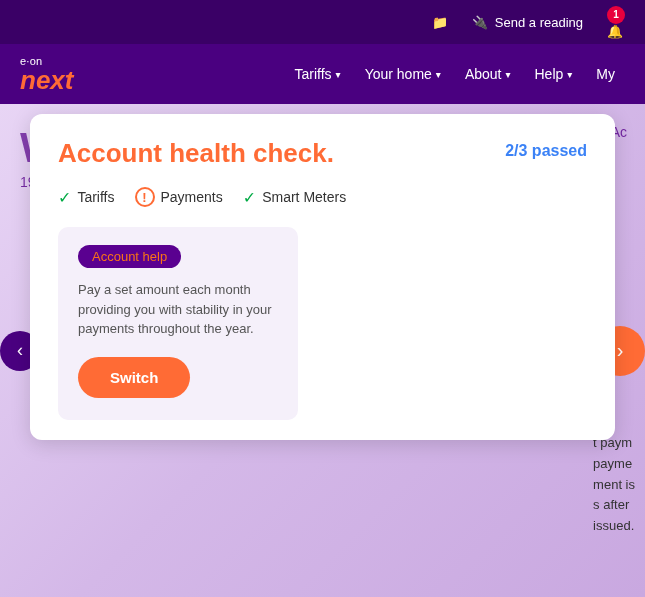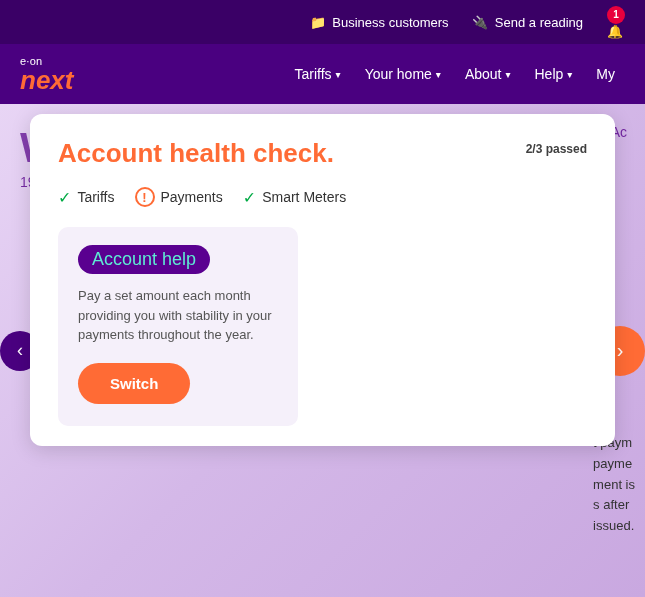--- a/index.html
+++ b/index.html
@@ -206,22 +206,22 @@
       margin-bottom: 18px;
     }
 
     .modal-title {
       color: #ff6b35;
       font-size: 26px;
       font-weight: bold;
     }
 
     .modal-score {
-      color: #404040;
-      font-size: 12px;
+      color: #3b82f6;
+      font-size: 16px;
       font-weight: bold;
       padding-top: 4px;
     }
 
     
     .status-row {
       display: flex;
       align-items: center;
       gap: 20px;
       margin-bottom: 20px;
@@ -256,24 +256,24 @@
     
     .help-card {
       background: #f5f0fa;
       border-radius: 10px;
       padding: 18px 20px 22px;
       max-width: 240px;
     }
 
     .account-help-badge {
       background: #5a0090;
-      color: #5eead4;
+      color: #f97316;
       border-radius: 20px;
       padding: 4px 14px;
-      font-size: 18px;
+      font-size: 13px;
       display: inline-block;
       margin-bottom: 12px;
     }
 
     .card-title {
       font-size: 17px;
       font-weight: bold;
       color: #222;
       margin-bottom: 10px;
     }
@@ -295,21 +295,20 @@
       font-weight: bold;
       cursor: pointer;
     }
   </style>
 </head>
 <body>
 
 <div class="top-bar">
   <div class="top-bar-item">
     <span>📁</span>
-    <span>Business customers</span>
   </div>
   <div class="top-bar-item">
     <span>🔌</span>
     <span>Send a reading</span>
   </div>
   <div class="top-bar-item notification-wrapper">
     <span class="notification-badge">1</span>
     <span>🔔</span>
   </div>
 </div>

